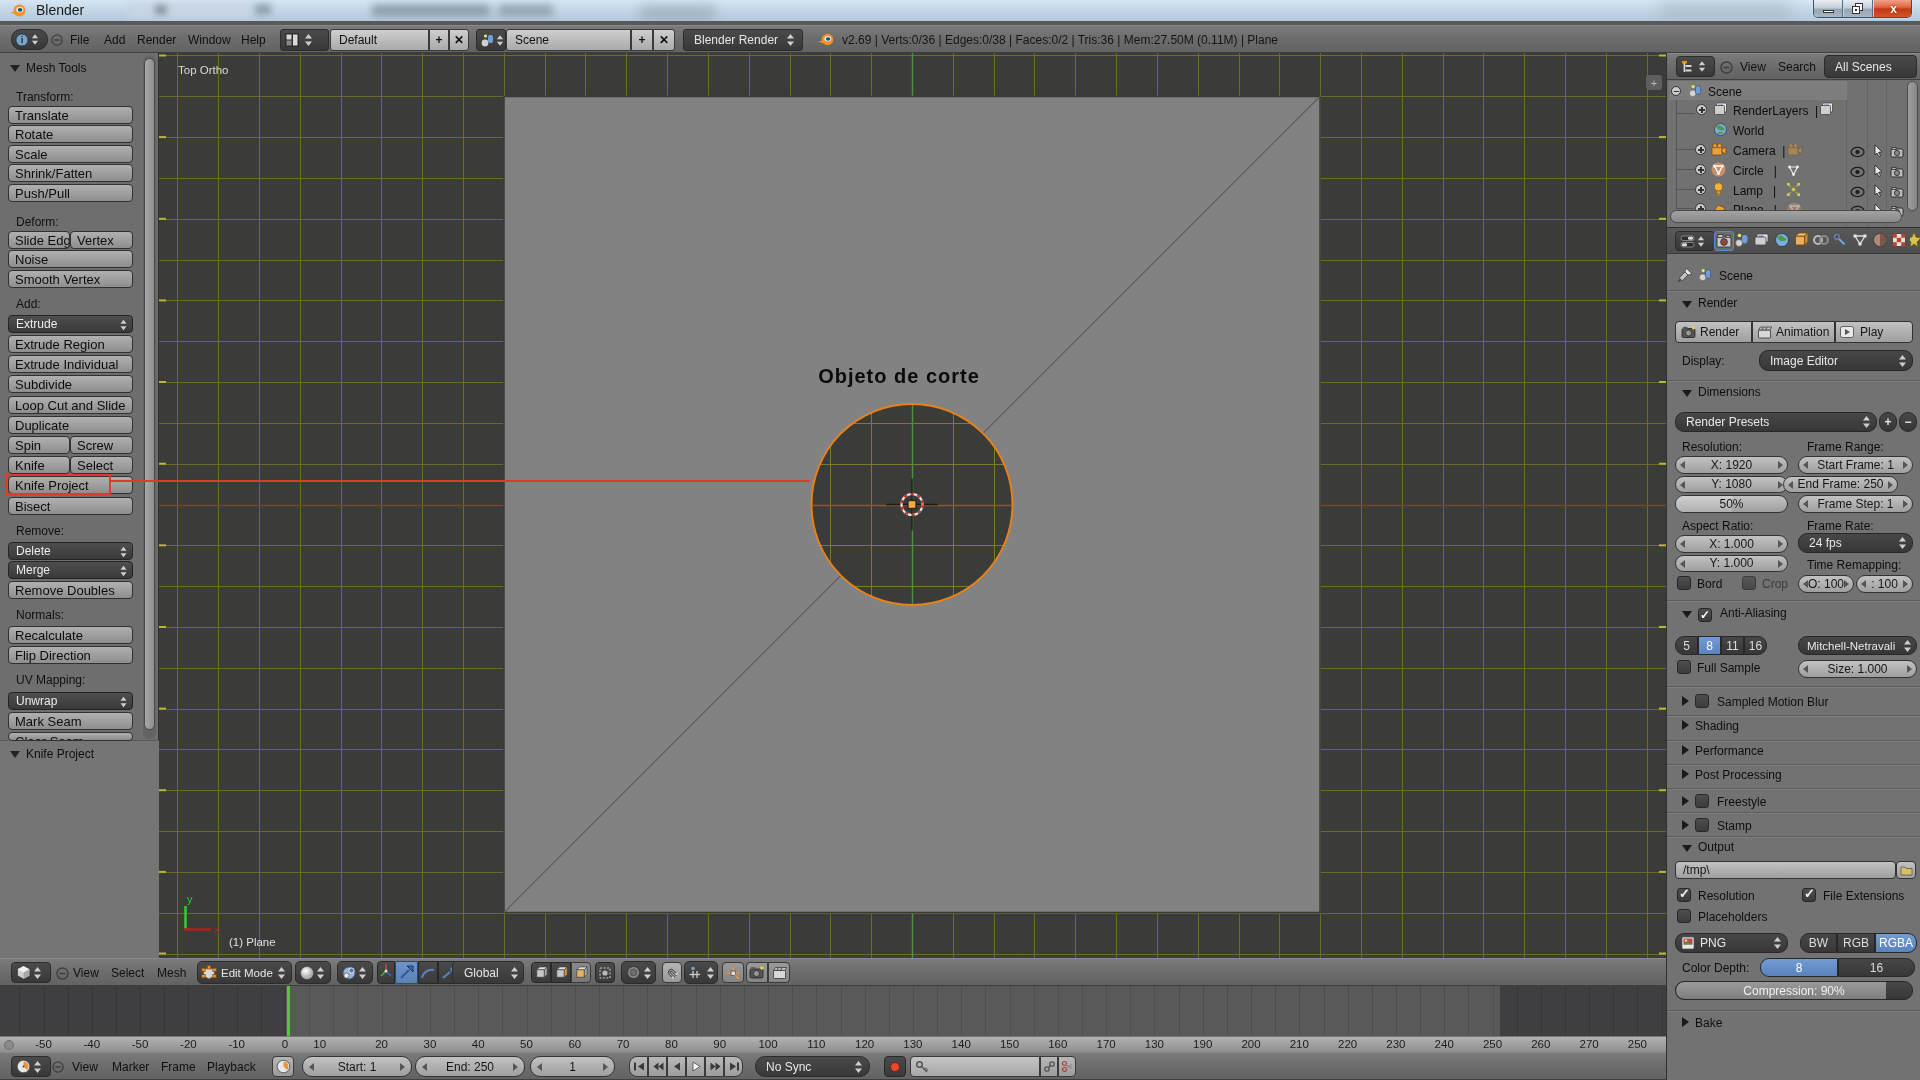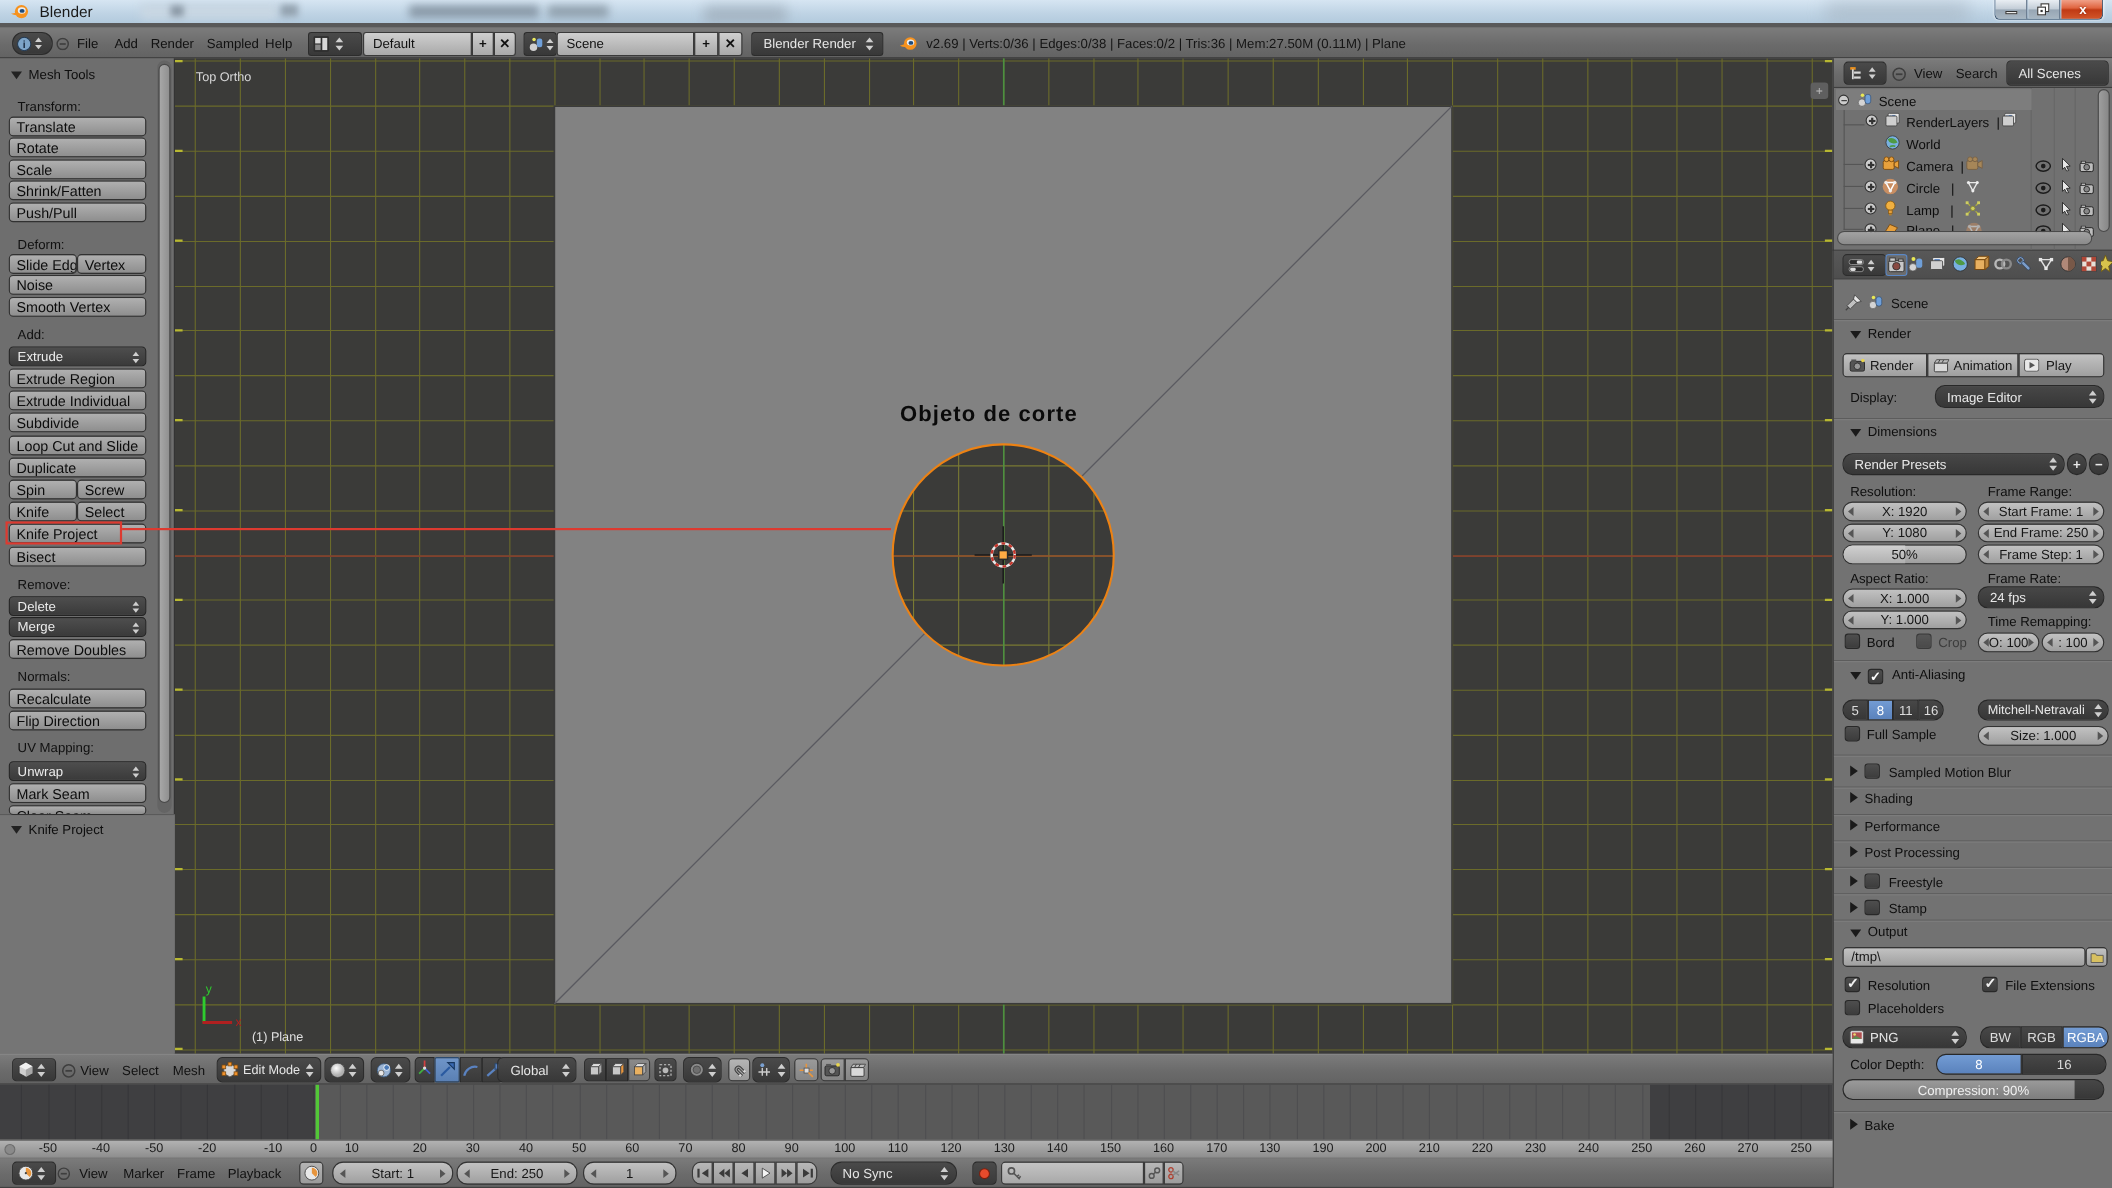--- a/index.html
+++ b/index.html
@@ -59,21 +59,21 @@
         <path d="M4.5 13 L8 8.5 L1 8.5 Z" fill="#cfcfcf"></path>
       </svg>
     </div>
 <svg class="abs" style="left:51px;top:8px" width="12" height="12" viewBox="0 0 13 13">
       <circle cx="6.5" cy="6.5" r="5.5" fill="none" stroke="#3e3e3e" stroke-width="1.4"></circle>
       <rect x="3.5" y="5.7" width="6" height="1.6" fill="#3e3e3e"></rect>
     </svg>
 <div class="abs menutx" style="left:70px;top:7px">File</div>
 <div class="abs menutx" style="left:104px;top:7px">Add</div>
 <div class="abs menutx" style="left:137px;top:7px">Render</div>
-<div class="abs menutx" style="left:188px;top:7px">Sampled</div>
+<div class="abs menutx" style="left:188px;top:7px">Window</div>
 <div class="abs menutx" style="left:241px;top:7px">Help</div>
 <div class="ddark abs" style="left:280px;top:3px;width:49px;height:22px;border-radius:3px">
       <svg width="16" height="16" style="margin-left:3px" viewBox="0 0 16 16">
         <rect x="1" y="1" width="14" height="14" rx="1" fill="#2e2e2e"></rect>
         <rect x="2.5" y="2.5" width="5" height="5" fill="#d8d8d8"></rect>
         <rect x="2.5" y="8.5" width="5" height="5" fill="#888"></rect>
         <rect x="9" y="2.5" width="4.5" height="11" fill="#d8d8d8"></rect>
       </svg>
       <svg width="9" height="14" style="margin-left:4px" viewBox="0 0 9 14">
         <path d="M4.5 1 L8 5.5 L1 5.5 Z" fill="#cfcfcf"></path>
@@ -627,21 +627,21 @@
 <div class="vfield" style="left:131px;top:228px;width:115px;height:17.5px;justify-content:center">
       <span style="position:absolute;left:4px;top:4px;width:0;height:0;border-top:4px solid transparent;border-bottom:4px solid transparent;border-right:5px solid #555"></span>
       <span style="position:relative">Start Frame: 1</span>
       <span style="position:absolute;right:4px;top:4px;width:0;height:0;border-top:4px solid transparent;border-bottom:4px solid transparent;border-left:5px solid #555"></span>
     </div>
 <div class="vfield" style="left:8px;top:247.5px;width:113px;height:17.5px;justify-content:center">
       <span style="position:absolute;left:4px;top:4px;width:0;height:0;border-top:4px solid transparent;border-bottom:4px solid transparent;border-right:5px solid #555"></span>
       <span style="position:relative">Y: 1080</span>
       <span style="position:absolute;right:4px;top:4px;width:0;height:0;border-top:4px solid transparent;border-bottom:4px solid transparent;border-left:5px solid #555"></span>
     </div>
-<div class="vfield" style="left:131px;top:247.5px;width:115px;height:17.5px;justify-content:center">
+<div class="vfield" style="left:116px;top:247.5px;width:115px;height:17.5px;justify-content:center">
       <span style="position:absolute;left:4px;top:4px;width:0;height:0;border-top:4px solid transparent;border-bottom:4px solid transparent;border-right:5px solid #555"></span>
       <span style="position:relative">End Frame: 250</span>
       <span style="position:absolute;right:4px;top:4px;width:0;height:0;border-top:4px solid transparent;border-bottom:4px solid transparent;border-left:5px solid #555"></span>
     </div>
 <div class="vfield" style="left:8px;top:267px;width:113px;height:17.5px;justify-content:center">
       <div style="position:absolute;left:0;top:0;width:50%;height:100%;background:linear-gradient(#d0d0d0,#b0b0b0);border-radius:9px 0 0 9px"></div>
       <span style="position:relative">50%</span>
     </div>
 <div class="vfield" style="left:131px;top:267px;width:115px;height:17.5px;justify-content:center">
       <span style="position:absolute;left:4px;top:4px;width:0;height:0;border-top:4px solid transparent;border-bottom:4px solid transparent;border-right:5px solid #555"></span>
@@ -993,21 +993,21 @@
     <div class="abs" style="left:1637.4px;top:0;width:1px;height:50px;background:#37373a"></div>
     <div class="abs" style="left:1661.5px;top:0;width:1px;height:50px;background:#37373a"></div>
 <div class="abs" style="left:287.4px;top:0;width:3px;height:50px;background:#52c837"></div>
 </div>
 <div class="abs" style="left:0;top:1036px;width:1666px;height:16px;background:linear-gradient(#b2b2b2,#8e8e8e);border-top:1px solid #777;overflow:hidden">
 <div class="abs" style="left:4px;top:3px;width:10px;height:10px;border-radius:50%;background:#8a8a8a;border:1px solid #6e6e6e"></div>
 <div class="abs" style="left:23.5px;top:1px;width:40px;text-align:center;font-size:11.5px;color:#1c1c1c">-50</div>
 <div class="abs" style="left:71.8px;top:1px;width:40px;text-align:center;font-size:11.5px;color:#1c1c1c">-40</div>
 <div class="abs" style="left:120.1px;top:1px;width:40px;text-align:center;font-size:11.5px;color:#1c1c1c">-50</div>
 <div class="abs" style="left:168.4px;top:1px;width:40px;text-align:center;font-size:11.5px;color:#1c1c1c">-20</div>
-<div class="abs" style="left:216.7px;top:1px;width:40px;text-align:right;font-size:11.5px;color:#1c1c1c">-10</div>
+<div class="abs" style="left:216.7px;top:1px;width:40px;text-align:center;font-size:11.5px;color:#1c1c1c">-10</div>
 <div class="abs" style="left:265.0px;top:1px;width:40px;text-align:center;font-size:11.5px;color:#1c1c1c">0</div>
 <div class="abs" style="left:313.3px;top:1px;width:40px;text-align:left;font-size:11.5px;color:#1c1c1c">10</div>
 <div class="abs" style="left:361.6px;top:1px;width:40px;text-align:center;font-size:11.5px;color:#1c1c1c">20</div>
 <div class="abs" style="left:409.9px;top:1px;width:40px;text-align:center;font-size:11.5px;color:#1c1c1c">30</div>
 <div class="abs" style="left:458.2px;top:1px;width:40px;text-align:center;font-size:11.5px;color:#1c1c1c">40</div>
 <div class="abs" style="left:506.5px;top:1px;width:40px;text-align:center;font-size:11.5px;color:#1c1c1c">50</div>
 <div class="abs" style="left:554.8px;top:1px;width:40px;text-align:center;font-size:11.5px;color:#1c1c1c">60</div>
 <div class="abs" style="left:603.1px;top:1px;width:40px;text-align:center;font-size:11.5px;color:#1c1c1c">70</div>
 <div class="abs" style="left:651.4px;top:1px;width:40px;text-align:center;font-size:11.5px;color:#1c1c1c">80</div>
 <div class="abs" style="left:699.7px;top:1px;width:40px;text-align:center;font-size:11.5px;color:#1c1c1c">90</div>

